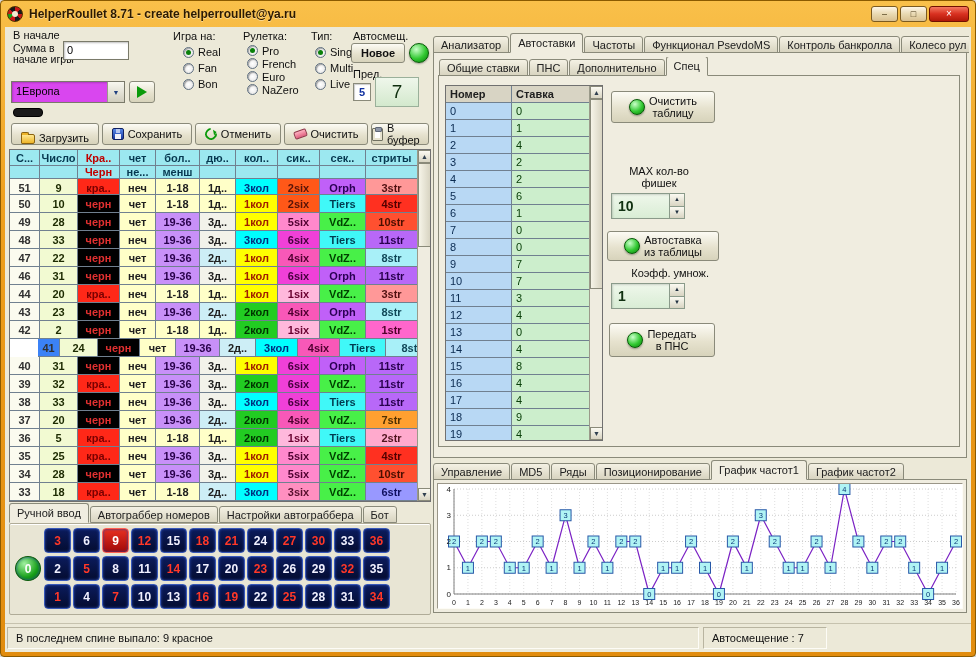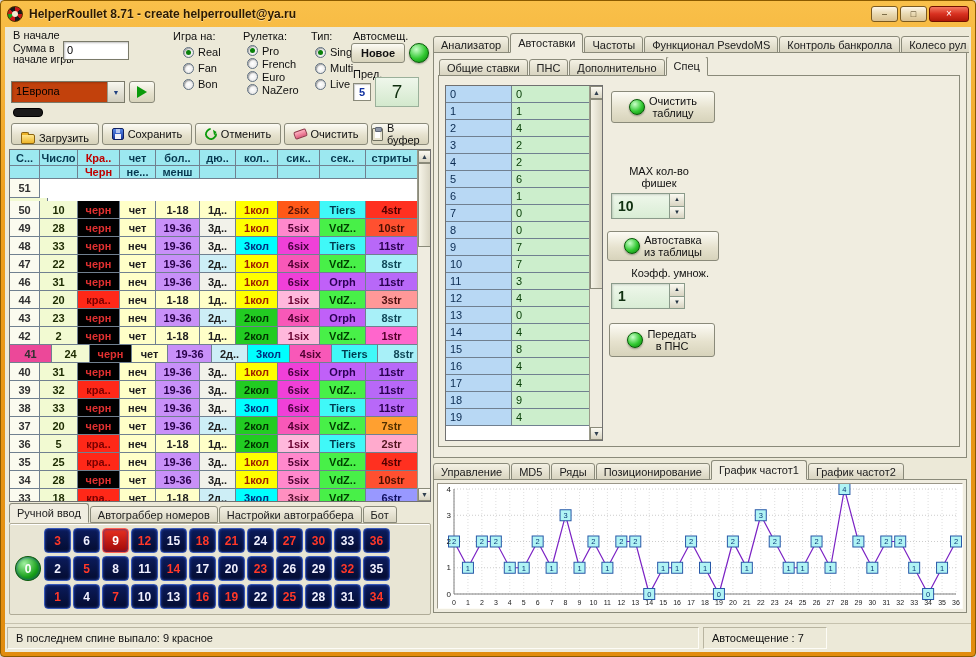--- a/index.html
+++ b/index.html
@@ -15,21 +15,21 @@
   .win-controls { margin-left:auto; display:flex; gap:2px; }
   .win-btn { width:27px; height:16px; border:1px solid #7a5a20; border-radius:3px; font-size:9px; line-height:14px;
     text-align:center; color:#40300f; background:linear-gradient(#fdf6e8,#e9d9b2 50%,#d8c090); }
   .win-btn.close { width:40px; color:#fff; border-color:#701000; font-size:10px;
     background:linear-gradient(#f47860,#d83020 50%,#b01808); }
   .client { position:absolute; left:4px; right:4px; top:26px; bottom:4px; background:#ece9d8; overflow:hidden; }
 
   .lbl { position:absolute; font-size:11px; color:#101010; white-space:nowrap; }
   .sunken-input { position:absolute; background:#fff; border:1px solid #7a7a6a; box-shadow:inset 1px 1px 2px rgba(0,0,0,.25);
     font-size:11px; padding:2px 3px; color:#000; }
-  .combo { position:absolute; background:#c2410c; border:1px solid #7a7a6a; box-shadow:inset 1px 1px 2px rgba(0,0,0,.2); display:flex; }
+  .combo { position:absolute; background:#d946ef; border:1px solid #7a7a6a; box-shadow:inset 1px 1px 2px rgba(0,0,0,.2); display:flex; }
   .combo-text { flex:1; font-size:11px; padding:3px 0 0 4px; color:#000; }
   .combo-btn { width:17px; background:linear-gradient(#f8f8f0,#d0cdbd); border-left:1px solid #9a9a8a;
     font-size:7px; color:#204080; display:flex; align-items:center; justify-content:center; }
   .btn { position:absolute; background:linear-gradient(#fcfbf4,#e6e2ce 55%,#d7d3bb); border:1px solid #8a8a7a; border-radius:3px;
     font-size:11px; color:#101010; display:flex; align-items:center; justify-content:center; gap:4px; cursor:default; }
   .btn-lines { display:flex; flex-direction:column; line-height:12px; font-size:11px; text-align:center; }
   .tri { width:0; height:0; border-left:10px solid #0a9a0a; border-top:6px solid transparent; border-bottom:6px solid transparent; }
   .dark-pill { position:absolute; background:#1a1a1a; border:1px solid #000; border-radius:4px; }
   .radio-row { display:flex; align-items:center; gap:4px; }
   .radio { width:11px; height:11px; border-radius:50%; background:radial-gradient(#fff,#e2e2e2); border:1px solid #607080;
@@ -194,21 +194,21 @@
           <div class="g-cell" style="width: 38px; line-height: 13px; background: rgb(156, 232, 240); color: rgb(6, 56, 80);"></div>
           <div class="g-cell" style="width: 42px; line-height: 13px; background: rgb(156, 232, 240); color: rgb(192, 0, 0);">Черн</div>
           <div class="g-cell" style="width: 36px; line-height: 13px; background: rgb(156, 232, 240); color: rgb(6, 56, 80);">не...</div>
           <div class="g-cell" style="width: 44px; line-height: 13px; background: rgb(156, 232, 240); color: rgb(6, 56, 80);">менш</div>
           <div class="g-cell" style="width: 36px; line-height: 13px; background: rgb(156, 232, 240); color: rgb(6, 56, 80);"></div>
           <div class="g-cell" style="width: 42px; line-height: 13px; background: rgb(156, 232, 240); color: rgb(6, 56, 80);"></div>
           <div class="g-cell" style="width: 42px; line-height: 13px; background: rgb(156, 232, 240); color: rgb(6, 56, 80);"></div>
           <div class="g-cell" style="width: 46px; line-height: 13px; background: rgb(156, 232, 240); color: rgb(6, 56, 80);"></div>
           <div class="g-cell" style="width: 52px; line-height: 13px; background: rgb(156, 232, 240); color: rgb(6, 56, 80);"></div>
         </div>
-        <div class="g-row" style="height: 22px; flex-direction: column;">
+        <div class="g-row" style="height: 16px;">
           <div class="g-cell" style="width: 30px; line-height: 18px; background: rgb(251, 251, 239); color: rgb(48, 48, 48);">51</div>
           <div class="g-cell" style="width: 38px; line-height: 18px; background: rgb(242, 250, 210); color: rgb(28, 42, 0);">9</div>
           <div class="g-cell" style="width: 42px; line-height: 18px; background: rgb(255, 40, 24); color: rgb(122, 0, 0);">кра..</div>
           <div class="g-cell" style="width: 36px; line-height: 18px; background: rgb(255, 255, 200); color: rgb(32, 32, 32);">неч</div>
           <div class="g-cell" style="width: 44px; line-height: 18px; background: rgb(255, 255, 200); color: rgb(32, 32, 32);">1-18</div>
           <div class="g-cell" style="width: 36px; line-height: 18px; background: rgb(255, 255, 200); color: rgb(32, 32, 32);">1д..</div>
           <div class="g-cell" style="width: 42px; line-height: 18px; background: rgb(0, 255, 255); color: rgb(0, 48, 128);">3кол</div>
           <div class="g-cell" style="width: 42px; line-height: 18px; background: rgb(255, 88, 24); color: rgb(88, 20, 8);">2six</div>
           <div class="g-cell" style="width: 46px; line-height: 18px; background: rgb(192, 96, 248); color: rgb(42, 0, 84);">Orph</div>
           <div class="g-cell" style="width: 52px; line-height: 18px; background: rgb(255, 152, 152); color: rgb(80, 16, 16);">3str</div>
@@ -303,21 +303,21 @@
           <div class="g-cell" style="width: 42px; line-height: 18px; background: rgb(0, 0, 0); color: rgb(224, 48, 48);">черн</div>
           <div class="g-cell" style="width: 36px; line-height: 18px; background: rgb(255, 255, 200); color: rgb(32, 32, 32);">чет</div>
           <div class="g-cell" style="width: 44px; line-height: 18px; background: rgb(255, 255, 200); color: rgb(32, 32, 32);">1-18</div>
           <div class="g-cell" style="width: 36px; line-height: 18px; background: rgb(255, 255, 200); color: rgb(32, 32, 32);">1д..</div>
           <div class="g-cell" style="width: 42px; line-height: 18px; background: rgb(34, 204, 34); color: rgb(0, 51, 0);">2кол</div>
           <div class="g-cell" style="width: 42px; line-height: 18px; background: rgb(255, 184, 220); color: rgb(106, 0, 48);">1six</div>
           <div class="g-cell" style="width: 46px; line-height: 18px; background: rgb(72, 240, 72); color: rgb(0, 64, 0);">VdZ..</div>
           <div class="g-cell" style="width: 52px; line-height: 18px; background: rgb(255, 102, 204); color: rgb(80, 0, 40);">1str</div>
         </div>
         <div class="g-row" style="height: 18px;">
-          <div class="g-cell" style="width: 42px; line-height: 18px; background: #ec4899; color: rgb(48, 48, 48);">41</div>
+          <div class="g-cell" style="width: 22px; line-height: 18px; background: #3b82f6; color: rgb(48, 48, 48); margin-left: 28px;">41</div>
           <div class="g-cell" style="width: 38px; line-height: 18px; background: rgb(242, 250, 210); color: rgb(28, 42, 0);">24</div>
           <div class="g-cell" style="width: 42px; line-height: 18px; background: rgb(0, 0, 0); color: rgb(224, 48, 48);">черн</div>
           <div class="g-cell" style="width: 36px; line-height: 18px; background: rgb(255, 255, 200); color: rgb(32, 32, 32);">чет</div>
           <div class="g-cell" style="width: 44px; line-height: 18px; background: rgb(200, 144, 248); color: rgb(40, 0, 74);">19-36</div>
           <div class="g-cell" style="width: 36px; line-height: 18px; background: rgb(205, 238, 246); color: rgb(32, 32, 32);">2д..</div>
           <div class="g-cell" style="width: 42px; line-height: 18px; background: rgb(0, 255, 255); color: rgb(0, 48, 128);">3кол</div>
           <div class="g-cell" style="width: 42px; line-height: 18px; background: rgb(248, 88, 184); color: rgb(80, 0, 48);">4six</div>
           <div class="g-cell" style="width: 46px; line-height: 18px; background: rgb(64, 248, 248); color: rgb(0, 60, 80);">Tiers</div>
           <div class="g-cell" style="width: 52px; line-height: 18px; background: rgb(168, 240, 248); color: rgb(16, 72, 88);">8str</div>
         </div>
@@ -479,20 +479,24 @@
       </div>
     <div class="tab-page" style="left:428px;top:25px;width:534px;height:406px"></div>
     <div id="sub-tabs" class="tabstrip" style="left:434px;top:30px;width:520px;height:19px">
         <div class="tab">Общие ставки</div>
         <div class="tab">ПНС</div>
         <div class="tab">Дополнительно</div>
         <div class="tab active">Спец</div>
       </div>
     <div class="tab-page" style="left:433px;top:48px;width:522px;height:372px"></div>
     <div id="bets-table" class="grid-table" style="left:440px;top:58px;width:158px;height:356px">
+        <div class="g-row" style="height: 17px;">
+          <div class="g-cell" style="width: 66px; line-height: 17px; background: rgb(216, 212, 196); color: rgb(32, 32, 32); text-align: left; padding-left: 4px;">Номер</div>
+          <div class="g-cell" style="width: 78px; line-height: 17px; background: rgb(216, 212, 196); color: rgb(32, 32, 32); text-align: left; padding-left: 4px;">Ставка</div>
+        </div>
         <div class="g-row" style="height: 17px;">
           <div class="g-cell" style="width: 66px; line-height: 17px; text-align: left; padding-left: 4px; background: rgb(184, 216, 244); color: rgb(10, 42, 80); font-weight: normal;">0</div>
           <div class="g-cell" style="width: 78px; line-height: 17px; text-align: left; padding-left: 4px; background: rgb(204, 238, 204); color: rgb(10, 64, 10); font-weight: normal;">0</div>
         </div>
         <div class="g-row" style="height: 17px;">
           <div class="g-cell" style="width: 66px; line-height: 17px; text-align: left; padding-left: 4px; background: rgb(184, 216, 244); color: rgb(10, 42, 80); font-weight: normal;">1</div>
           <div class="g-cell" style="width: 78px; line-height: 17px; text-align: left; padding-left: 4px; background: rgb(204, 238, 204); color: rgb(10, 64, 10); font-weight: normal;">1</div>
         </div>
         <div class="g-row" style="height: 17px;">
           <div class="g-cell" style="width: 66px; line-height: 17px; text-align: left; padding-left: 4px; background: rgb(184, 216, 244); color: rgb(10, 42, 80); font-weight: normal;">2</div>

